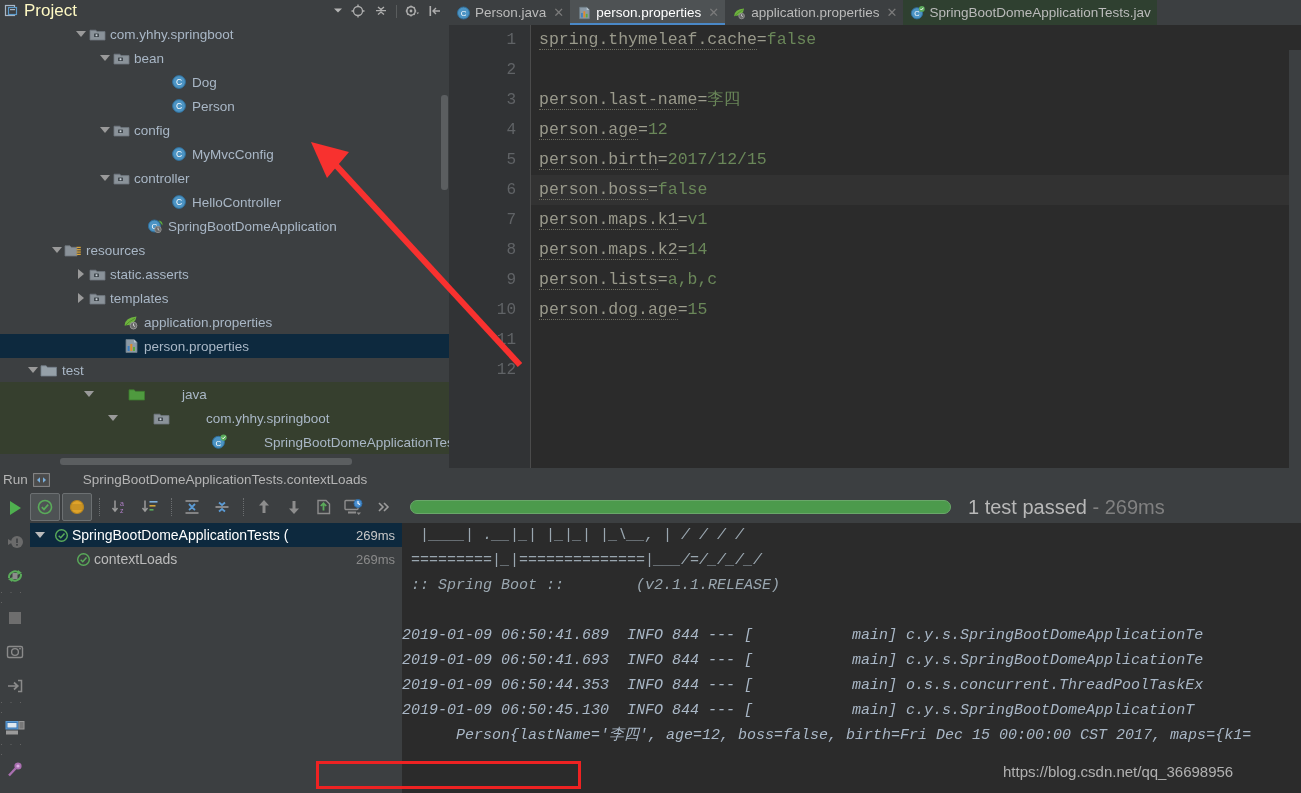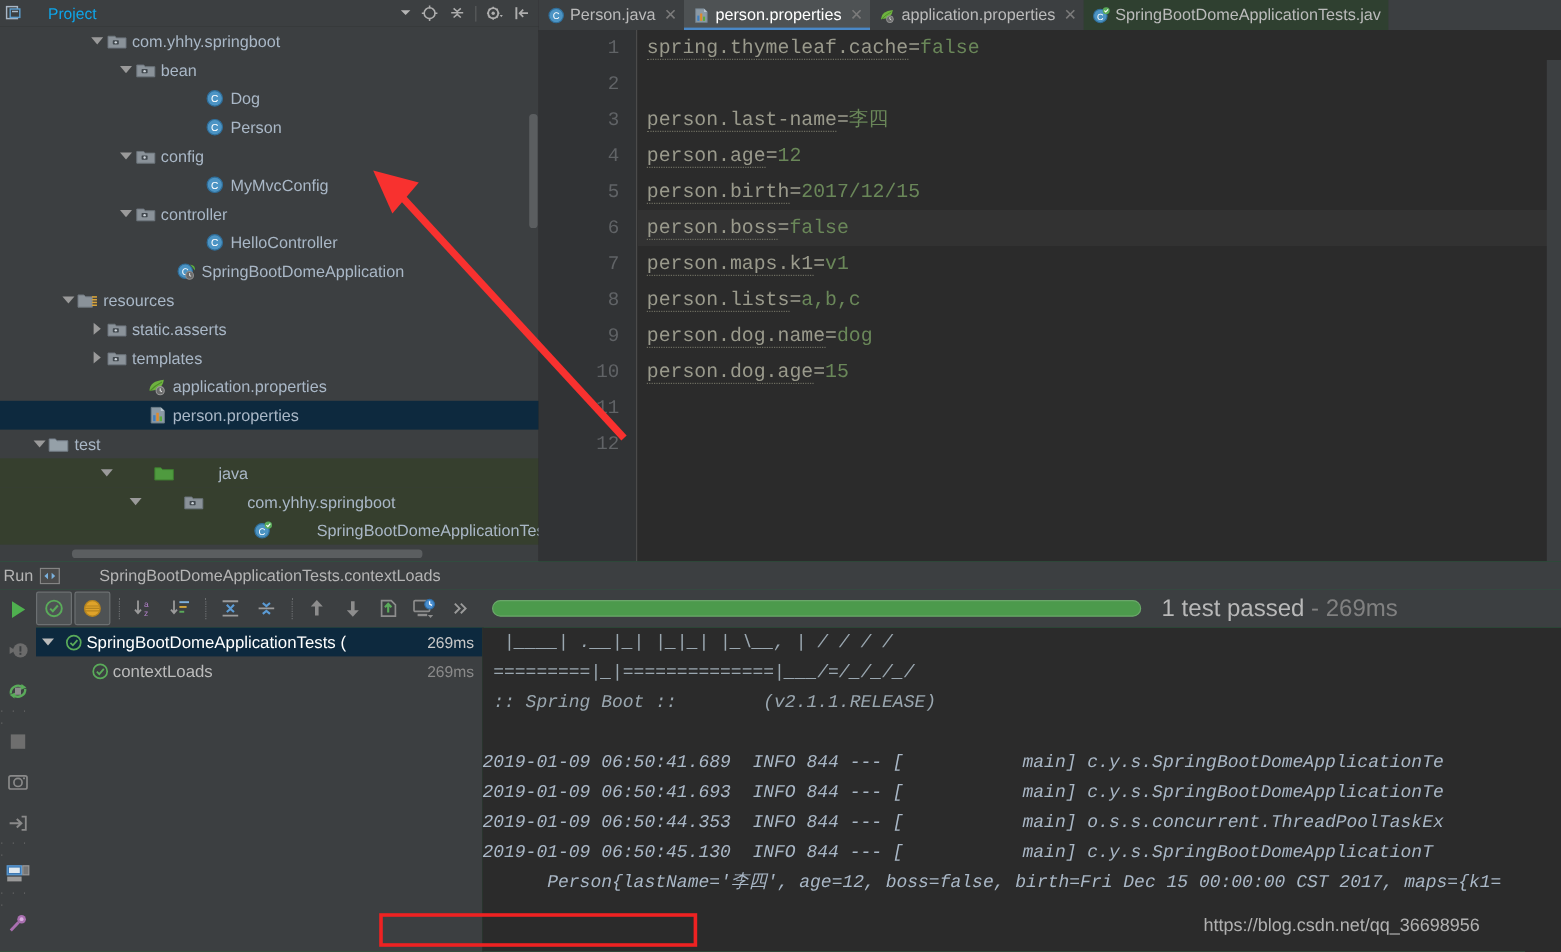--- a/index.html
+++ b/index.html
@@ -11,21 +11,21 @@
     color:#bbbbbb;
     position:relative;
   }
   .app{position:relative;width:1301px;height:793px;}
 
   
   #project-panel{position:absolute;left:0;top:0;width:449px;height:468px;background:#3c3f41;}
   #project-header{height:22px;background:#3c3f41;border-bottom:1px solid #2b2b2b;
       display:flex;align-items:center;padding:0 4px;}
   .ph-icon{width:16px;height:16px;display:inline-block;flex:0 0 auto;}
-  #project-title{margin-left:20px;color:#0ea5e9;font-size:13px;}
+  #project-title{margin-left:4px;color:#fef9c3;font-size:17px;}
   #project-collapse-arrow{margin-left:auto;margin-right:6px;}
   .ph-tools{display:flex;align-items:center;gap:7px;margin-right:2px;}
   .tool-sep{width:1px;height:13px;background:#5a5d5e;display:inline-block;}
 
   #project-tree{position:absolute;top:22px;left:0;right:0;bottom:14px;overflow:hidden;background:#3c3f41;}
   .tnode{height:24px;display:flex;align-items:center;white-space:nowrap;font-size:13.5px;color:#a9b7c6;
      padding-left:0;}
   .tnode .lbl{color:#a9b7c6;}
   .tnode.selected{background:#0d293e;}
   .tnode.testsrc{background:#363f2e;gap:32px;}
@@ -472,22 +472,22 @@
         </div>
       <div id="gutter-border"></div>
       <div id="code-lines">
           <div class="cline"><span class="k">spring.thymeleaf.cache</span><span>=</span><span class="v">false</span></div>
           <div class="cline"></div>
           <div class="cline"><span class="k">person.last-name</span><span>=</span><span class="v">李四</span></div>
           <div class="cline"><span class="k">person.age</span><span>=</span><span class="v">12</span></div>
           <div class="cline"><span class="k">person.birth</span><span>=</span><span class="v">2017/12/15</span></div>
           <div class="cline hl"><span class="k">person.boss</span><span>=</span><span class="v">false</span></div>
           <div class="cline"><span class="k">person.maps.k1</span><span>=</span><span class="v">v1</span></div>
+          <div class="cline"><span class="k">person.maps.k2</span><span>=</span><span class="v">14</span></div>
           <div class="cline"><span class="k">person.lists</span><span>=</span><span class="v">a,b,c</span></div>
-          <div class="cline"><span class="k">person.dog.name</span><span>=</span><span class="v">dog</span></div>
           <div class="cline"><span class="k">person.dog.age</span><span>=</span><span class="v">15</span></div>
           <div class="cline"></div>
         </div>
       <div id="right-scroll"></div>
     </div>
   </div>
 
   <svg id="red-arrow" viewBox="0 0 220 230">
     <defs></defs>
     <line x1="215" y1="225" x2="28" y2="22" stroke="#f8312f" stroke-width="6"></line>

